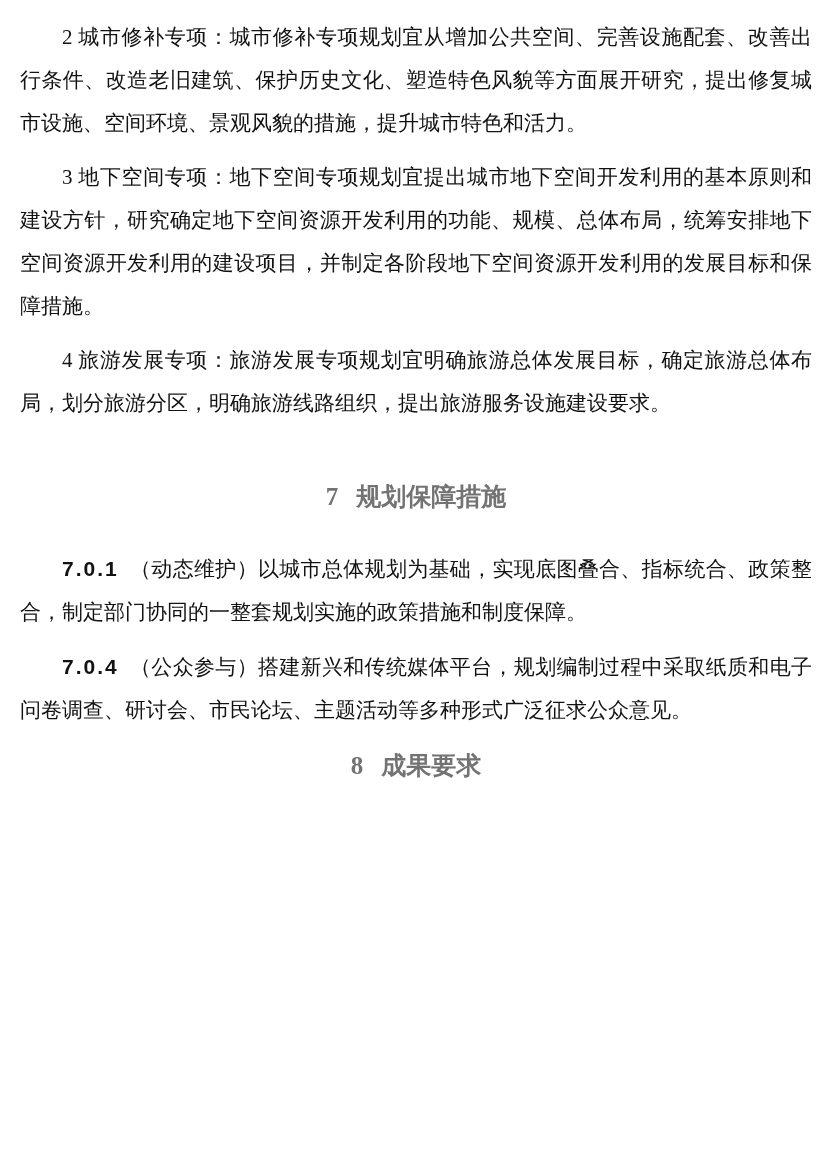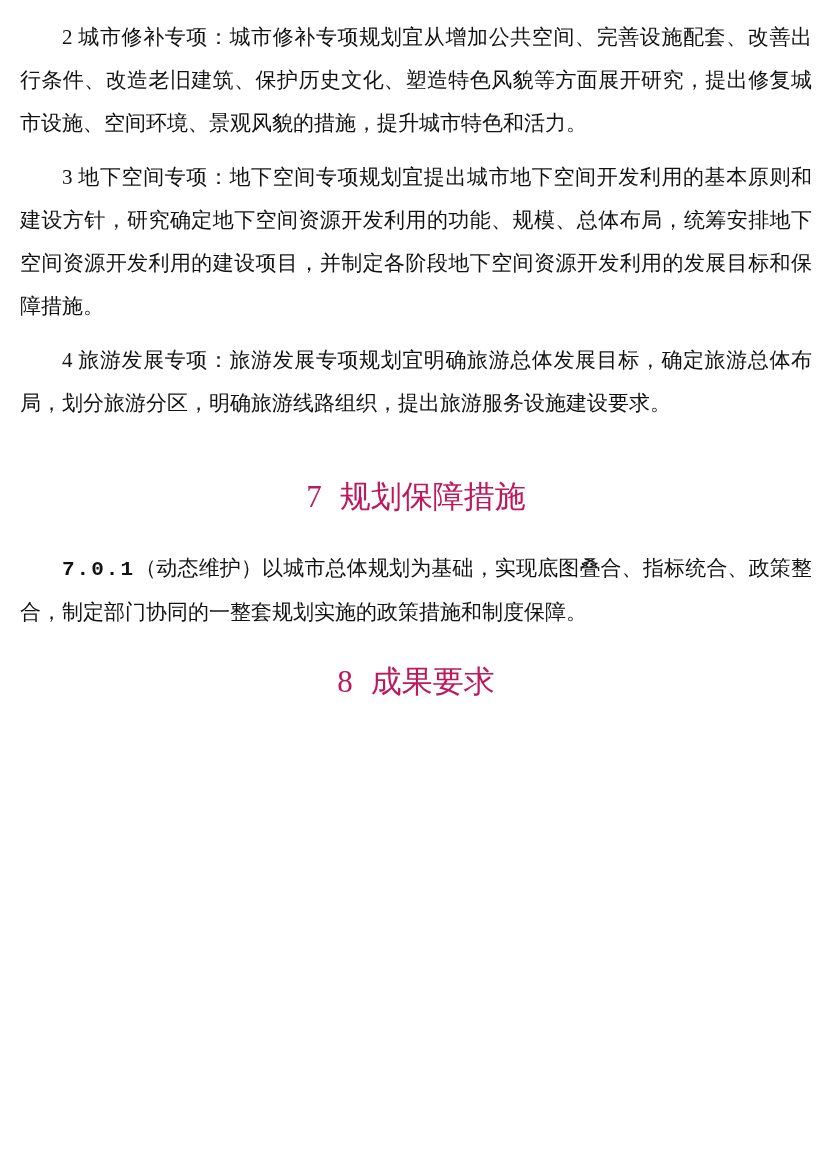--- a/index.html
+++ b/index.html
@@ -21,37 +21,37 @@
     text-align: justify;
     overflow: hidden;
   }
   .para {
     margin: 0 0 11px 0;
     text-indent: 42px; 
   }
   .clause-num {
     font-weight: bold;
     letter-spacing: 2px;
-    margin-right: 0;
-    font-family: Liberation Mono, monospace;
+    margin-right: 11px;
+    font-family: Liberation Sans, sans-serif;
   }
   .chapter-heading {
     text-align: center;
     text-indent: 0;
-    font-size: 31px;
-    font-weight: normal;
+    font-size: 25px;
+    font-weight: bold;
     line-height: 32px;
     margin: 56px 0 34px 0;
-    color: #be185d;
+    color: #737373;
   }
   .chapter-heading .ch-num {
     margin-right: 18px;
   }
   .chapter-heading.chapter-8 {
-    margin: 32px 0 0 0;
+    margin: 18px 0 0 0;
   }
 </style>
 </head>
 <body>
 
 <div class="page">
 
   <section>
     <p class="para">2 城市修补专项：城市修补专项规划宜从增加公共空间、完善设施配套、改善出行条件、改造老旧建筑、保护历史文化、塑造特色风貌等方面展开研究，提出修复城市设施、空间环境、景观风貌的措施，提升城市特色和活力。</p>
     <p class="para">3 地下空间专项：地下空间专项规划宜提出城市地下空间开发利用的基本原则和建设方针，研究确定地下空间资源开发利用的功能、规模、总体布局，统筹安排地下空间资源开发利用的建设项目，并制定各阶段地下空间资源开发利用的发展目标和保障措施。</p>
@@ -59,19 +59,22 @@
   </section>
 
   <h2 class="chapter-heading">
     <span class="ch-num">7</span><span class="ch-title">规划保障措施</span>
   </h2>
 
   <section>
     <p class="para clause">
       <span class="clause-num">7.0.1</span><span>（动态维护）以城市总体规划为基础，实现底图叠合、指标统合、政策整合，制定部门协同的一整套规划实施的政策措施和制度保障。</span>
     </p>
+    <p class="para clause">
+      <span class="clause-num">7.0.4</span><span>（公众参与）搭建新兴和传统媒体平台，规划编制过程中采取纸质和电子问卷调查、研讨会、市民论坛、主题活动等多种形式广泛征求公众意见。</span>
+    </p>
   </section>
 
   <h2 class="chapter-heading chapter-8">
     <span class="ch-num">8</span><span class="ch-title">成果要求</span>
   </h2>
 
 </div>
 
 </body></html>

